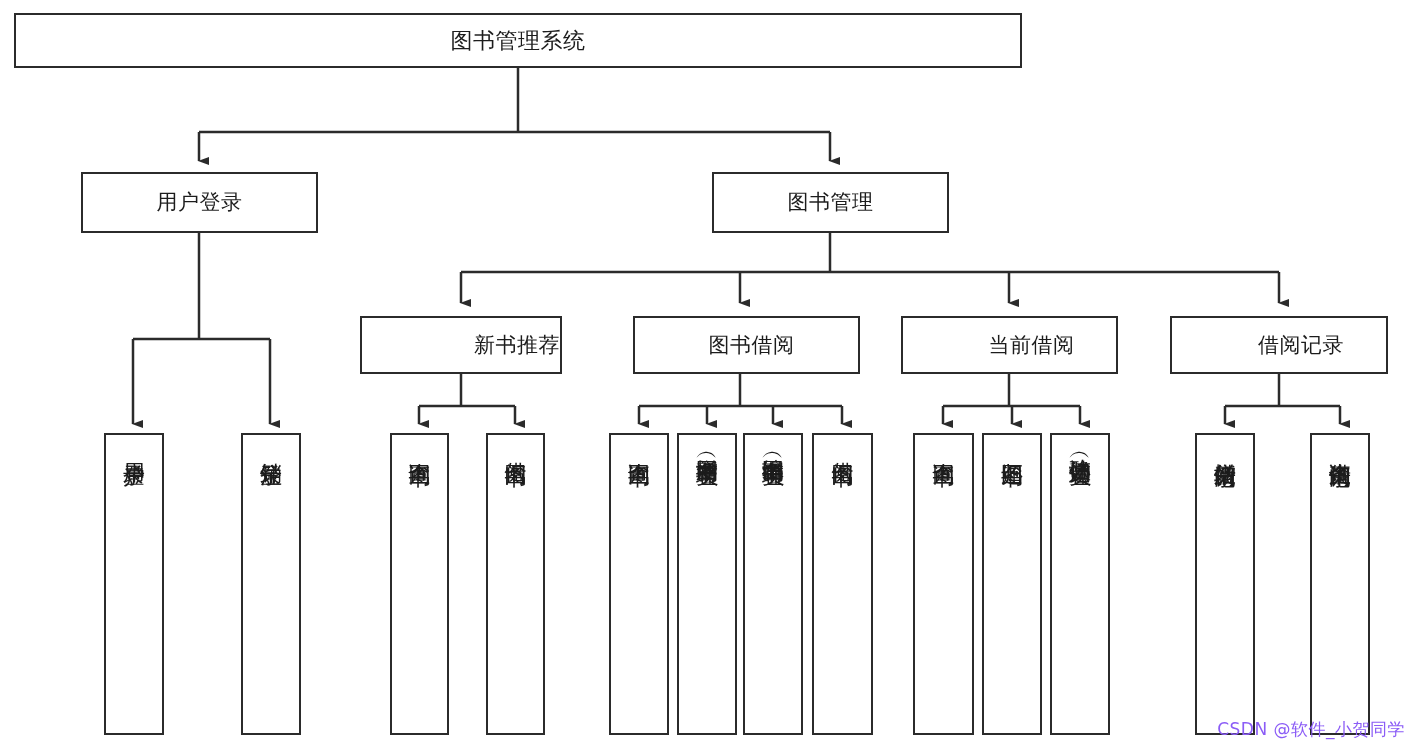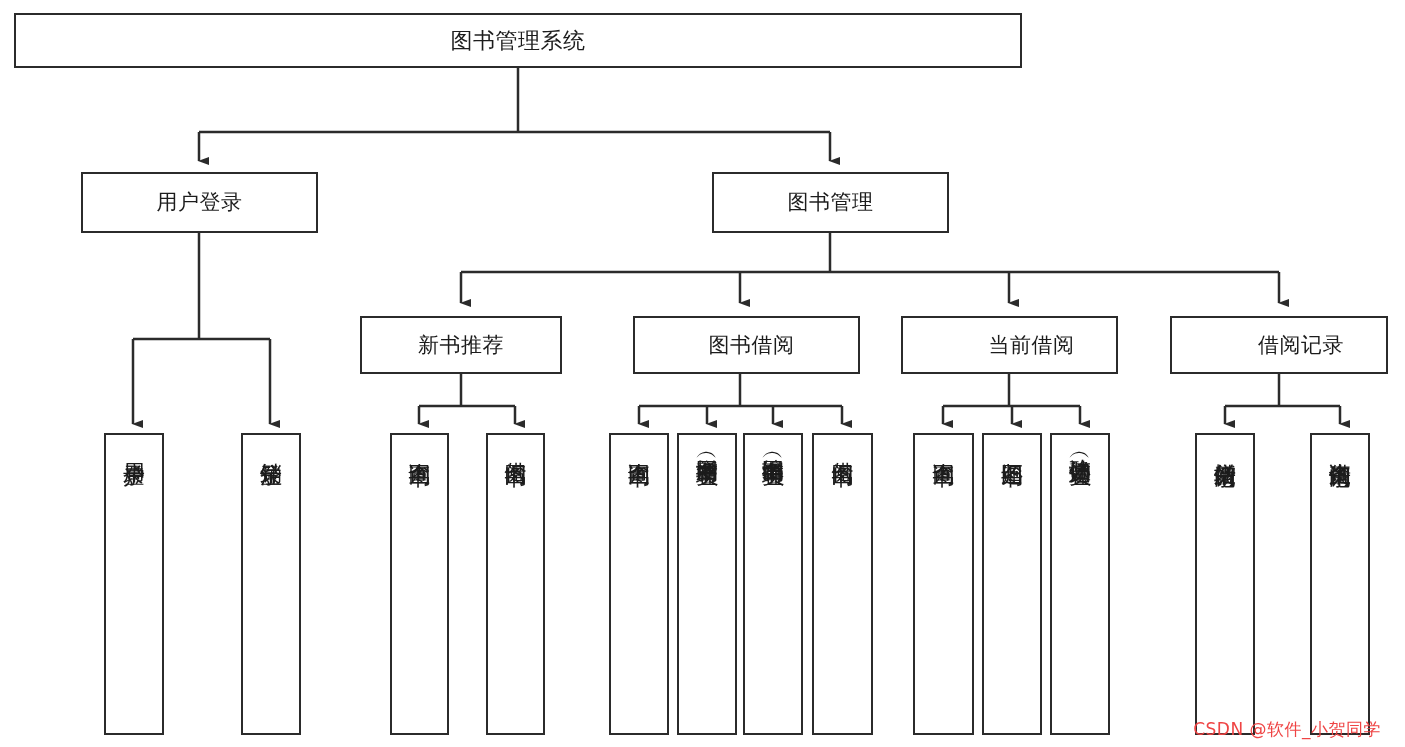--- a/index.html
+++ b/index.html
@@ -52,24 +52,24 @@
   svg.edges {
     position: absolute;
     left: 0;
     top: 0;
     width: 1405px;
     height: 747px;
     pointer-events: none;
   }
   .watermark {
     position: absolute;
-    right: 24px;
+    right: 0;
     bottom: 6px;
     font-size: 17px;
-    color: #ef4444;
+    color: #8b5cf6;
     letter-spacing: 0.5px;
     white-space: nowrap;
   }
 </style>
 </head>
 <body>
 
 <div id="canvas">
 
   <svg class="edges" viewBox="0 0 1405 747" xmlns="http://www.w3.org/2000/svg">
@@ -126,21 +126,21 @@
     <span class="label">图书管理系统</span>
   </div>
 
   <div class="node" style="left:81px; top:172px; width:237px; height:61px;">
     <span class="label">用户登录</span>
   </div>
   <div class="node" style="left:712px; top:172px; width:237px; height:61px;">
     <span class="label">图书管理</span>
   </div>
 
-  <div class="node" style="left:360px; top:316px; width:202px; height:58px;">
+  <div class="node" style="left:360px; top:316px; width:202px; height:58px;justify-content:flex-end;">
     <span class="label">新书推荐</span>
   </div>
   <div class="node" style="left:633px; top:316px; width:227px; height:58px;padding-left:10px;">
     <span class="label">图书借阅</span>
   </div>
   <div class="node" style="left:901px; top:316px; width:217px; height:58px;padding-left:44px;">
     <span class="label">当前借阅</span>
   </div>
   <div class="node" style="left:1170px; top:316px; width:218px; height:58px;padding-left:44px;">
     <span class="label">借阅记录</span>

